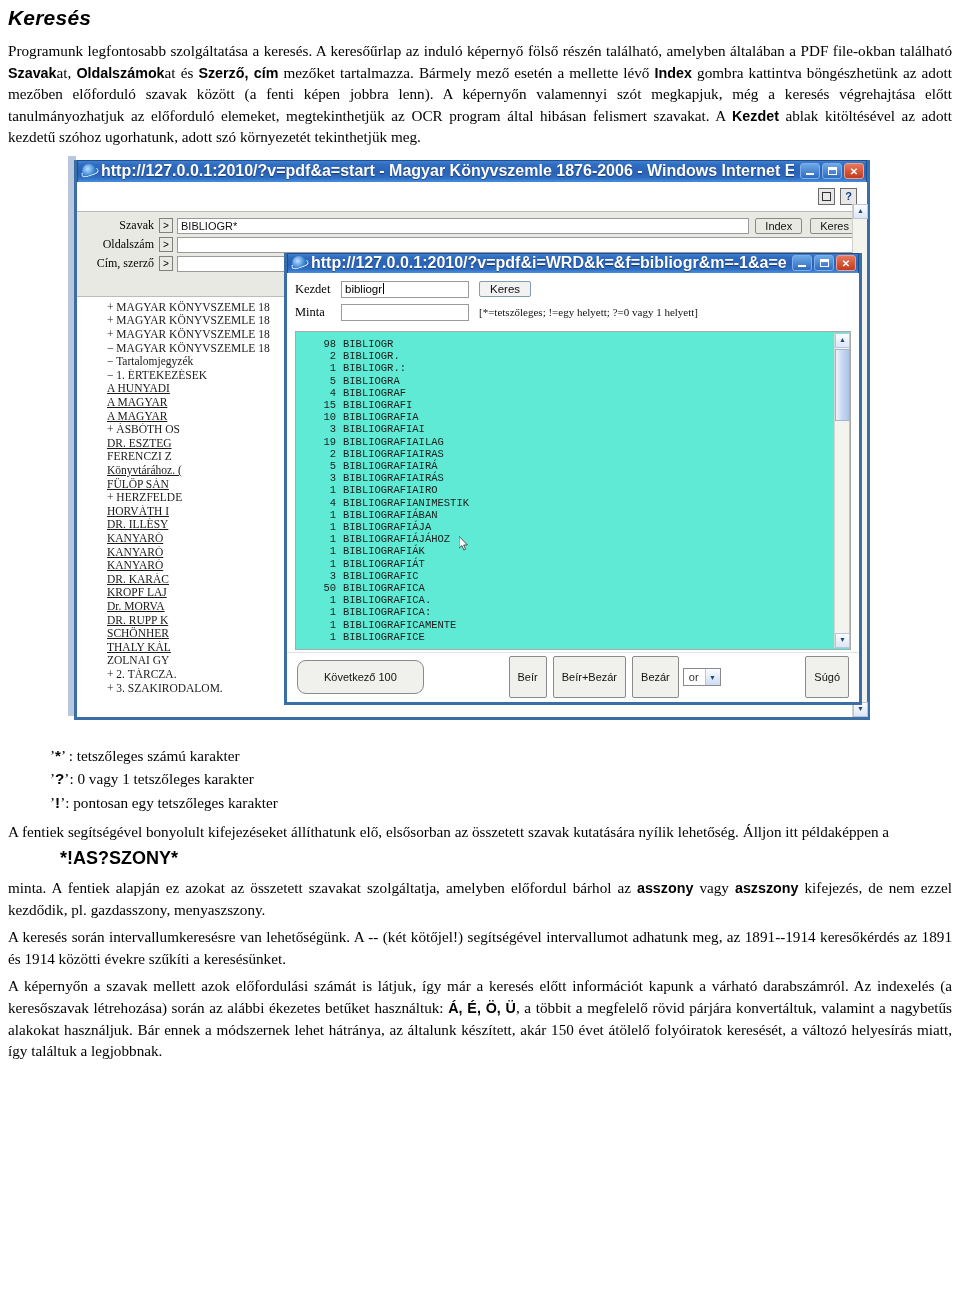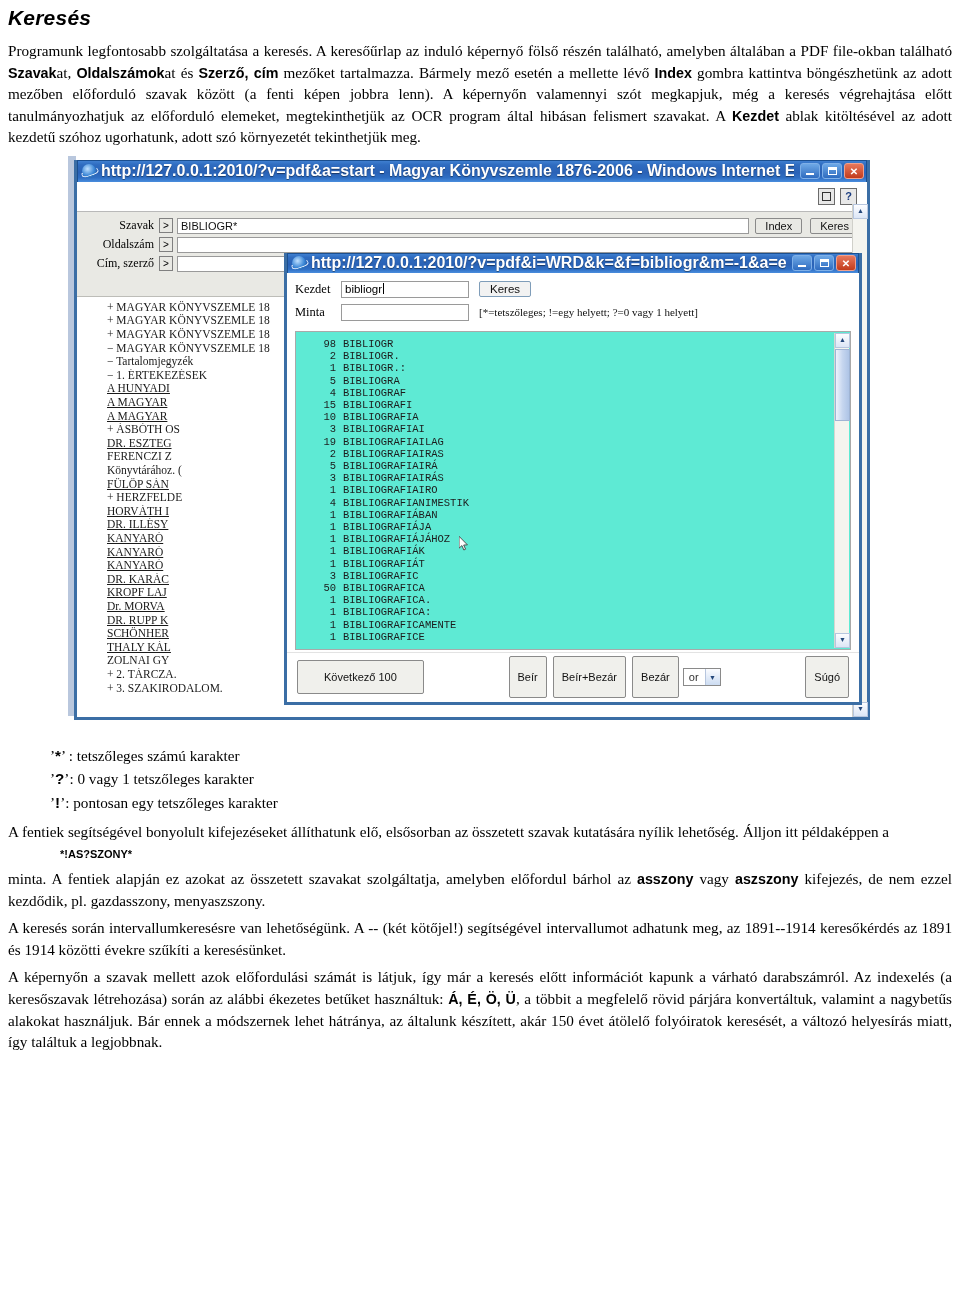--- a/index.html
+++ b/index.html
@@ -25,21 +25,21 @@
   p.body {
     font-size: 15.2px;
     line-height: 1.42;
     text-align: justify;
     margin: 0 0 6px 0;
   }
   p.body b, .sans-b { font-family: "Liberation Sans", sans-serif; font-weight: bold; font-size: 14.3px; }
 
   .indent-list { margin: 4px 0 6px 42px; font-size: 15.2px; line-height: 1.55; }
   .indent-list .sym { font-family: "Liberation Sans", sans-serif; font-weight: bold; }
-  .example { margin: 6px 0 8px 52px; font-family: "Liberation Sans", sans-serif; font-weight: bold; font-size: 11px; }
+  .example { margin: 6px 0 8px 52px; font-family: "Liberation Sans", sans-serif; font-weight: bold; font-size: 18px; }
 
   
   .shot {
     position: relative;
     width: 816px;
     height: 578px;
     margin: 8px 0 10px 60px;
     background: #ffffff;
     overflow: hidden;
   }
@@ -181,21 +181,21 @@
     border:1px solid #9fb4d4;
   }
   .inner-footer {
     position:absolute; left:0; right:0; bottom:0; height:50px;
     display:flex; align-items:center; padding:0 10px; border-top:1px solid #e3e3e3;
   }
   .fbtn {
     border:1px solid #8a8a8a;background:#f0f0ec;padding:14px 8px;border-radius:2px;
     font-family:"Liberation Sans",sans-serif;font-size:11px;color:#111;white-space:nowrap;
   }
-  .fbtn.wide { padding:10px 26px; }
+  .fbtn.wide { padding:10px 26px;border-radius:9px; }
   .selbox {
     border:1px solid #8a8a8a;background:#fff;font-family:"Liberation Sans",sans-serif;font-size:11px;
     display:flex; align-items:center; height:18px;
   }
   .selbox .val { padding:0 6px 0 5px; color:#333; }
   .selbox .drop {
     width:15px;height:16px;background:linear-gradient(to bottom,#fbfcff,#ccdcf2);
     border-left:1px solid #b7c6de; display:flex;align-items:center;justify-content:center;
     font-size:7px;color:#24477a;
   }
@@ -279,21 +279,21 @@
             <div>+ MAGYAR KÖNYVSZEMLE 18</div>
             <div>− MAGYAR KÖNYVSZEMLE 18</div>
             <div>      − Tartalomjegyzék</div>
             <div>            − 1. ÉRTEKEZÉSEK</div>
             <div><span style="text-decoration:underline">                 A HUNYADI</span></div>
             <div><span style="text-decoration:underline">                 A MAGYAR</span></div>
             <div><span style="text-decoration:underline">                 A MAGYAR</span></div>
             <div>            + ÁSBÓTH OS</div>
             <div><span style="text-decoration:underline">                 DR. ESZTEG</span></div>
             <div><span style="">                 FERENCZI Z</span></div>
-            <div><span style="">          Könyvtárához. (</span></div>
+            <div><span style="text-decoration:underline">          Könyvtárához. (</span></div>
             <div><span style="text-decoration:underline">                 FÜLÖP SÁN</span></div>
             <div>            + HERZFELDE</div>
             <div><span style="text-decoration:underline">                 HORVÁTH I</span></div>
             <div><span style="text-decoration:underline">                 DR. ILLÉSY</span></div>
             <div><span style="text-decoration:underline">                 KANYARÓ</span></div>
             <div><span style="text-decoration:underline">                 KANYARÓ</span></div>
             <div><span style="text-decoration:underline">                 KANYARÓ</span></div>
             <div><span style="text-decoration:underline">                 DR. KARÁC</span></div>
             <div><span style="text-decoration:underline">                 KROPF LAJ</span></div>
             <div><span style="text-decoration:underline">                 Dr. MORVA</span></div>

